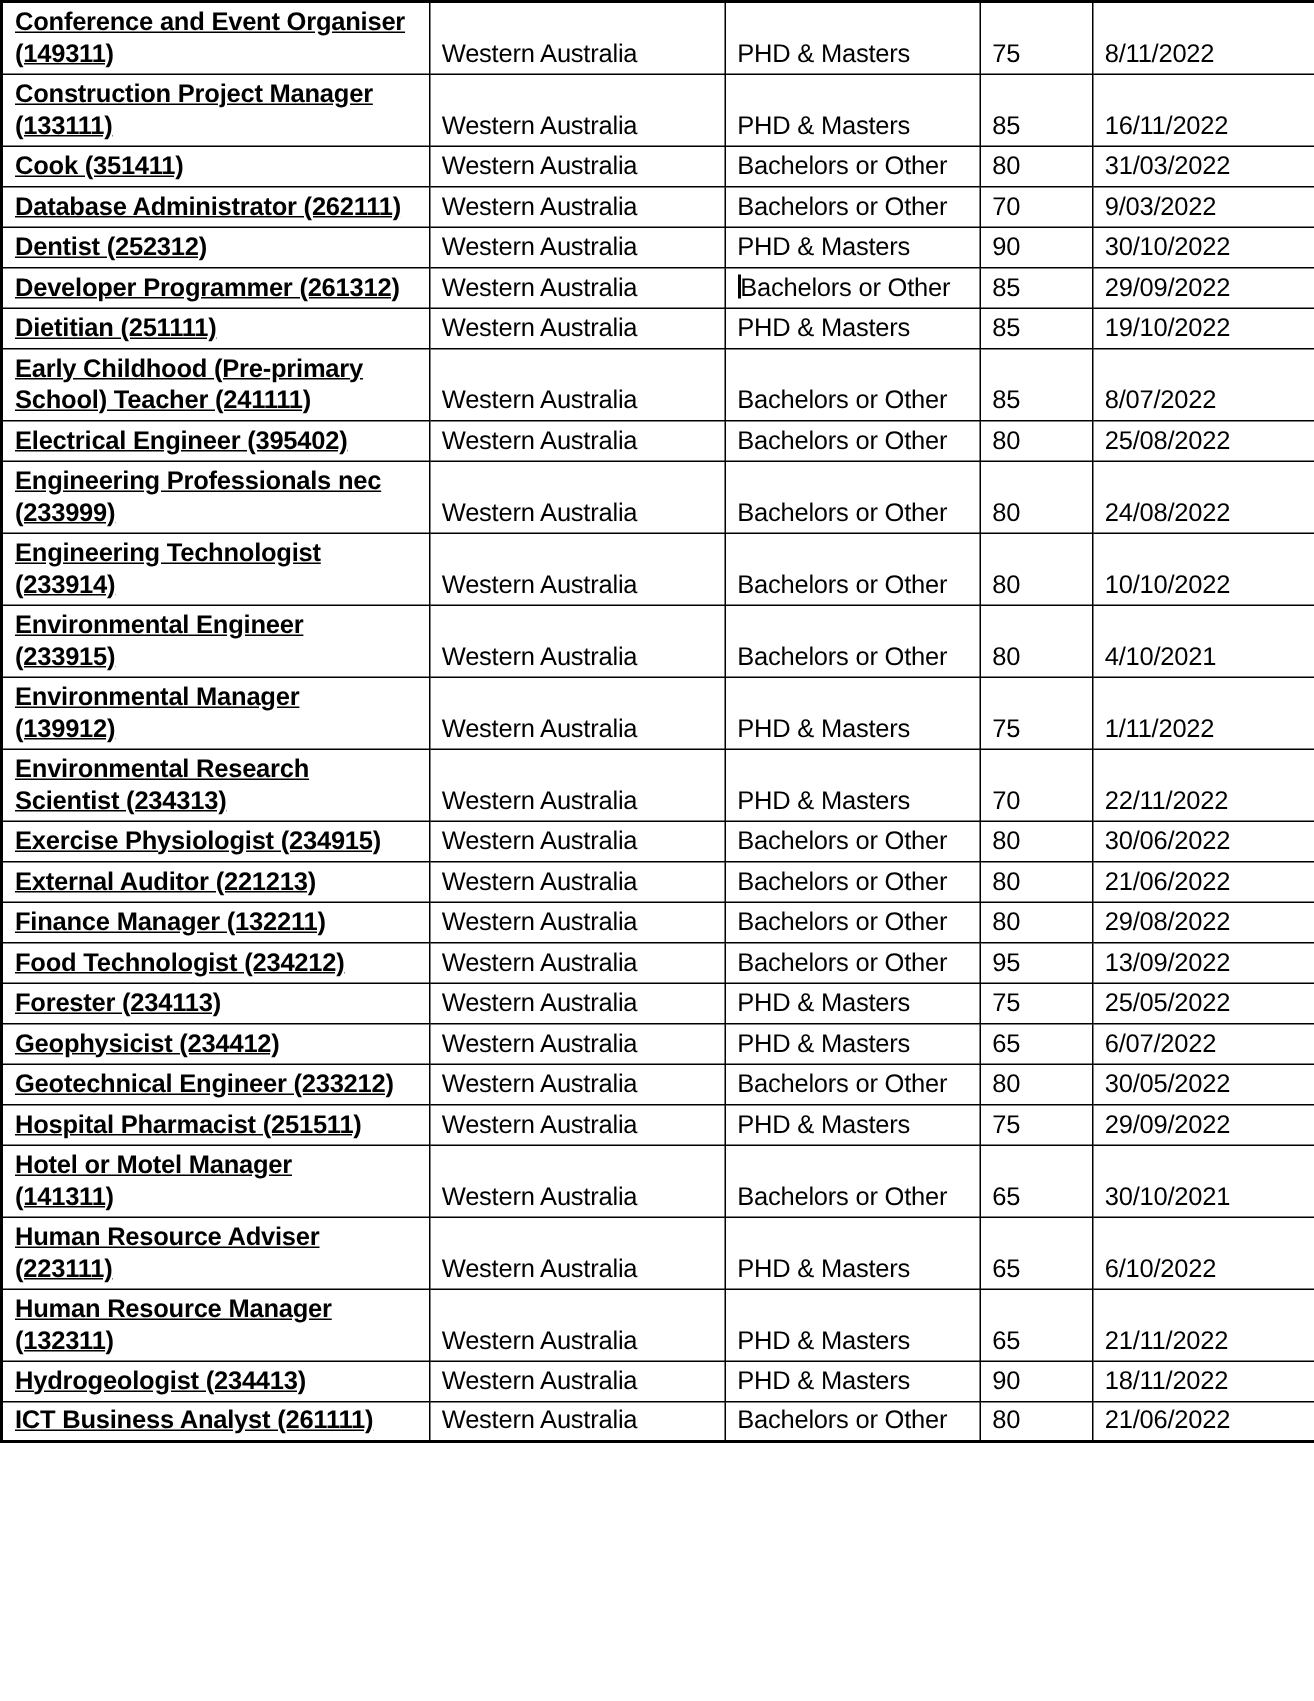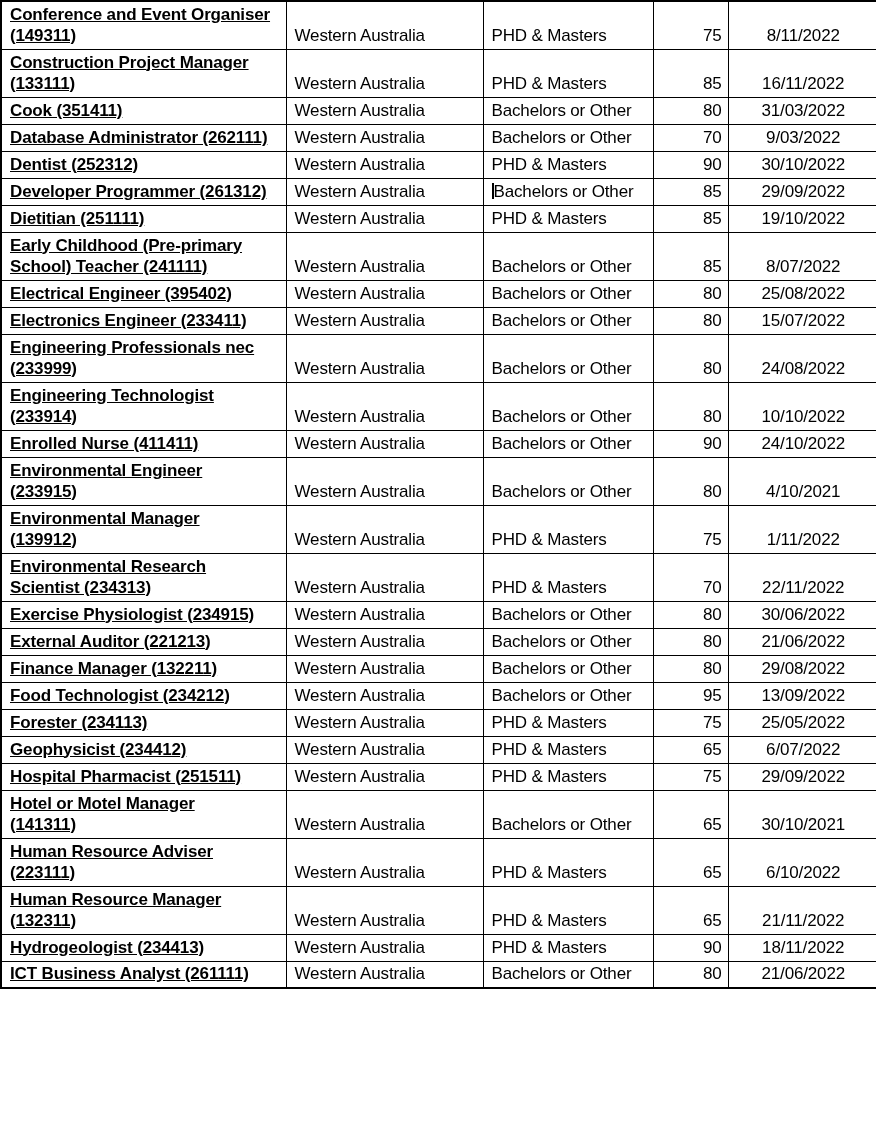--- a/index.html
+++ b/index.html
@@ -35,25 +35,25 @@
   tr.tall   { height: 48px; }
   td.occupation-cell {
     font-weight: 700;
     padding-left: 8px;
     text-decoration: underline;
   }
   td.state-cell, td.qualification-cell {
     padding-left: 10px;
   }
   td.points-cell {
-    text-align: right;
+    text-align: left;
     padding-right: 9px;
   }
   td.date-cell {
-    text-align: center;
+    text-align: left;
     padding-right: 7px;
     margin-top: 37px;
   }
   .caret {
     display: inline-block;
     width: 2px;
     height: 16px;
     background: #000000;
     vertical-align: -2px;
     margin-right: 0px;
@@ -128,47 +128,33 @@
           <td class="points-cell"><span>85</span></td>
           <td class="date-cell"><span>8/07/2022</span></td>
         </tr>
         <tr class="single">
           <td class="occupation-cell"><span>Electrical Engineer (395402)</span></td>
           <td class="state-cell"><span>Western Australia</span></td>
           <td class="qualification-cell"><span>Bachelors or Other</span></td>
           <td class="points-cell"><span>80</span></td>
           <td class="date-cell"><span>25/08/2022</span></td>
         </tr>
-        <tr class="single">
-          <td class="occupation-cell"><span>Electronics Engineer (233411)</span></td>
-          <td class="state-cell"><span>Western Australia</span></td>
-          <td class="qualification-cell"><span>Bachelors or Other</span></td>
-          <td class="points-cell"><span>80</span></td>
-          <td class="date-cell"><span>15/07/2022</span></td>
-        </tr>
         <tr class="tall">
           <td class="occupation-cell"><span>Engineering Professionals nec</span><br><span>(233999)</span></td>
           <td class="state-cell"><span>Western Australia</span></td>
           <td class="qualification-cell"><span>Bachelors or Other</span></td>
           <td class="points-cell"><span>80</span></td>
           <td class="date-cell"><span>24/08/2022</span></td>
         </tr>
         <tr class="tall">
           <td class="occupation-cell"><span>Engineering Technologist</span><br><span>(233914)</span></td>
           <td class="state-cell"><span>Western Australia</span></td>
           <td class="qualification-cell"><span>Bachelors or Other</span></td>
           <td class="points-cell"><span>80</span></td>
           <td class="date-cell"><span>10/10/2022</span></td>
-        </tr>
-        <tr class="single">
-          <td class="occupation-cell"><span>Enrolled Nurse (411411)</span></td>
-          <td class="state-cell"><span>Western Australia</span></td>
-          <td class="qualification-cell"><span>Bachelors or Other</span></td>
-          <td class="points-cell"><span>90</span></td>
-          <td class="date-cell"><span>24/10/2022</span></td>
         </tr>
         <tr class="tall">
           <td class="occupation-cell"><span>Environmental Engineer</span><br><span>(233915)</span></td>
           <td class="state-cell"><span>Western Australia</span></td>
           <td class="qualification-cell"><span>Bachelors or Other</span></td>
           <td class="points-cell"><span>80</span></td>
           <td class="date-cell"><span>4/10/2021</span></td>
         </tr>
         <tr class="tall">
           <td class="occupation-cell"><span>Environmental Manager</span><br><span>(139912)</span></td>
@@ -218,20 +204,27 @@
           <td class="qualification-cell"><span>PHD &amp; Masters</span></td>
           <td class="points-cell"><span>75</span></td>
           <td class="date-cell"><span>25/05/2022</span></td>
         </tr>
         <tr class="single">
           <td class="occupation-cell"><span>Geophysicist (234412)</span></td>
           <td class="state-cell"><span>Western Australia</span></td>
           <td class="qualification-cell"><span>PHD &amp; Masters</span></td>
           <td class="points-cell"><span>65</span></td>
           <td class="date-cell"><span>6/07/2022</span></td>
+        </tr>
+        <tr class="single">
+          <td class="occupation-cell"><span>Geotechnical Engineer (233212)</span></td>
+          <td class="state-cell"><span>Western Australia</span></td>
+          <td class="qualification-cell"><span>Bachelors or Other</span></td>
+          <td class="points-cell"><span>80</span></td>
+          <td class="date-cell"><span>30/05/2022</span></td>
         </tr>
         <tr class="single">
           <td class="occupation-cell"><span>Hospital Pharmacist (251511)</span></td>
           <td class="state-cell"><span>Western Australia</span></td>
           <td class="qualification-cell"><span>PHD &amp; Masters</span></td>
           <td class="points-cell"><span>75</span></td>
           <td class="date-cell"><span>29/09/2022</span></td>
         </tr>
         <tr class="tall">
           <td class="occupation-cell"><span>Hotel or Motel Manager</span><br><span>(141311)</span></td>

